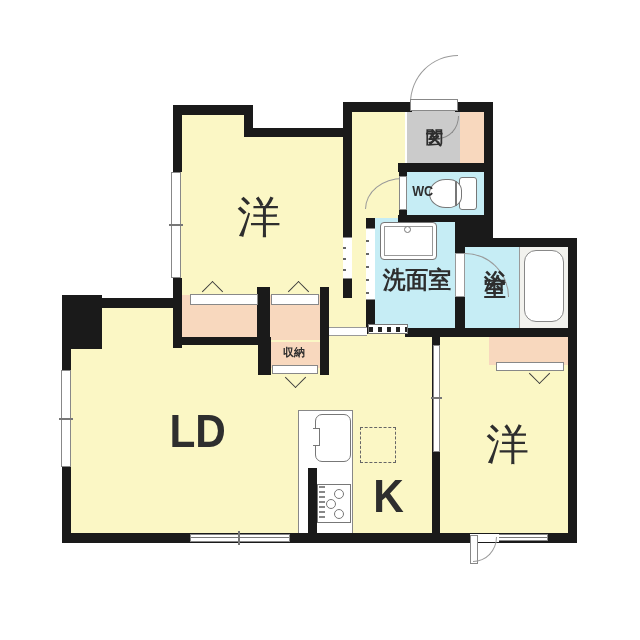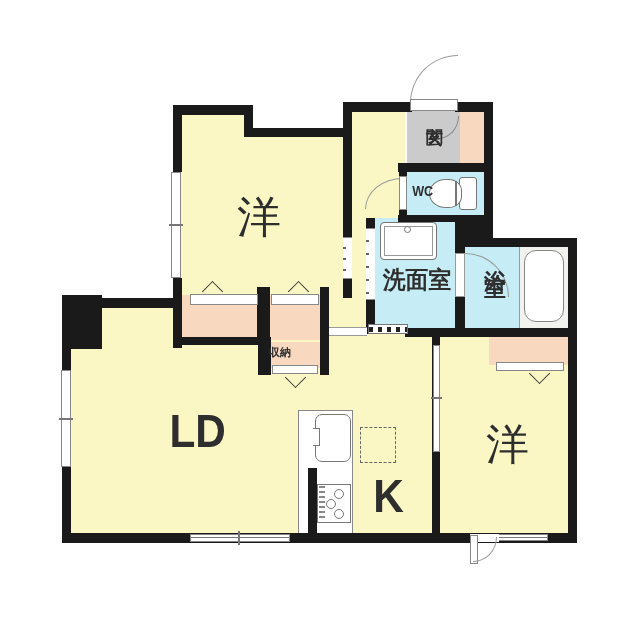--- a/index.html
+++ b/index.html
@@ -139,15 +139,15 @@
   <div class="arc" style="left:438px;top:116px;width:21px;height:23px;border-bottom:1.5px solid #8a8a8a;border-right:1.5px solid #8a8a8a;border-bottom-right-radius:100% 100%;"></div>
 
   <div class="lbl" style="left:237px;top:195px;font-size:44px;">洋</div>
   <div class="lbl" style="left:486px;top:423px;font-size:43px;">洋</div>
   <div class="lbl" style="left:167px;top:408px;font-size:46px;font-weight:600;transform:scaleX(.92);">LD</div>
   <div class="lbl" style="left:372px;top:473px;font-size:46px;font-weight:600;transform:scaleX(.92);">K</div>
   <div class="lbl vert" style="left:426px;top:115px;font-size:17px;font-weight:600;letter-spacing:1px;">玄関</div>
   <div class="lbl" style="left:411px;top:184px;font-size:14px;font-weight:700;transform:scaleX(.9);">WC</div>
   <div class="lbl" style="left:381px;top:268px;font-size:24px;font-weight:600;transform:scaleX(.95);">洗面室</div>
   <div class="lbl vert" style="left:484px;top:252px;font-size:22px;font-weight:600;letter-spacing:5px;">浴室</div>
-  <div class="lbl" style="left:269px;top:347px;font-size:11px;font-weight:600;">収納</div>
+  <div class="lbl" style="left:283px;top:347px;font-size:11px;font-weight:600;">収納</div>
 
 </div>
 
 </body></html>

